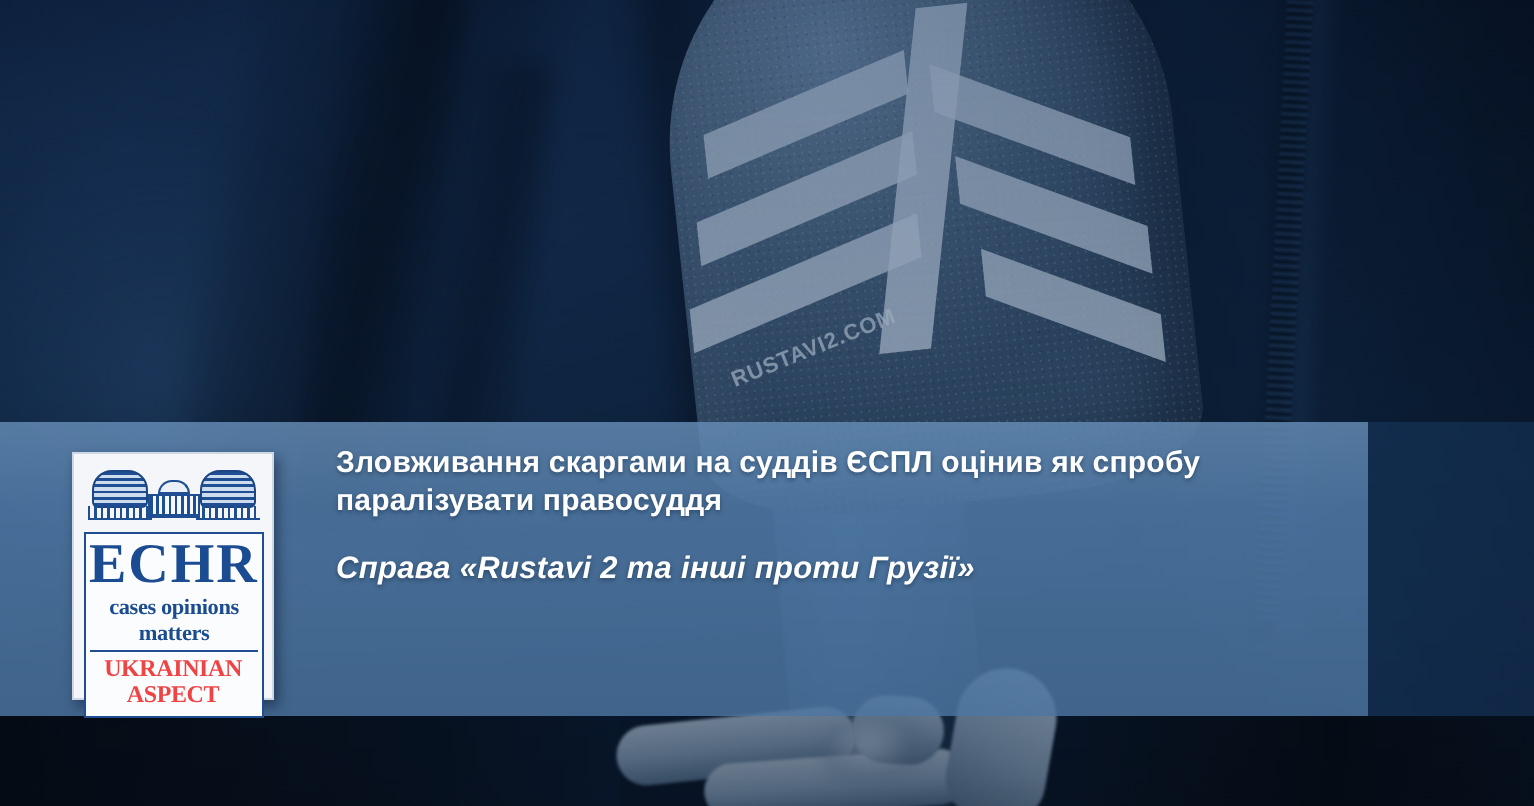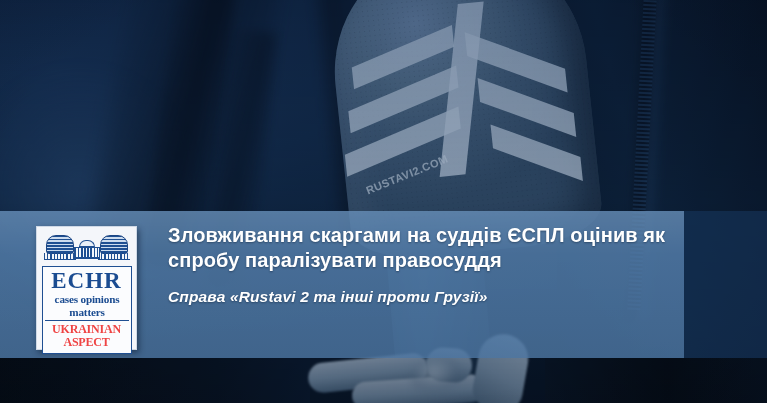--- a/index.html
+++ b/index.html
@@ -333,21 +333,21 @@
     width: 90px;
     border: 1.6px solid #1f4f92;
     box-sizing: border-box;
     padding: 2px 2px 3px;
     text-align: center;
     background: #fbfcfe;
   }
   .logo-echr {
     font-family: "Liberation Serif", "DejaVu Serif", serif;
     font-weight: bold;
-    font-size: 23px;
+    font-size: 28px;
     line-height: 1;
     letter-spacing: 1px;
     color: #1b4c91;
   }
   .logo-tag {
     font-family: "Liberation Serif", "DejaVu Serif", serif;
     font-weight: bold;
     font-size: 11px;
     line-height: 1.15;
     letter-spacing: -.2px;
@@ -370,21 +370,21 @@
   
   .textblock {
     position: absolute;
     left: 168px;
     top: 223px;
     width: 520px;
   }
   .headline {
     margin: 0;
     color: #ffffff;
-    font-size: 20px;
+    font-size: 15px;
     font-weight: bold;
     line-height: 1.26;
     letter-spacing: .1px;
     text-shadow: 0 1px 2px rgba(10,28,52,.45);
   }
   .subhead {
     margin: 14px 0 0;
     color: #ffffff;
     font-size: 15.5px;
     font-weight: bold;

